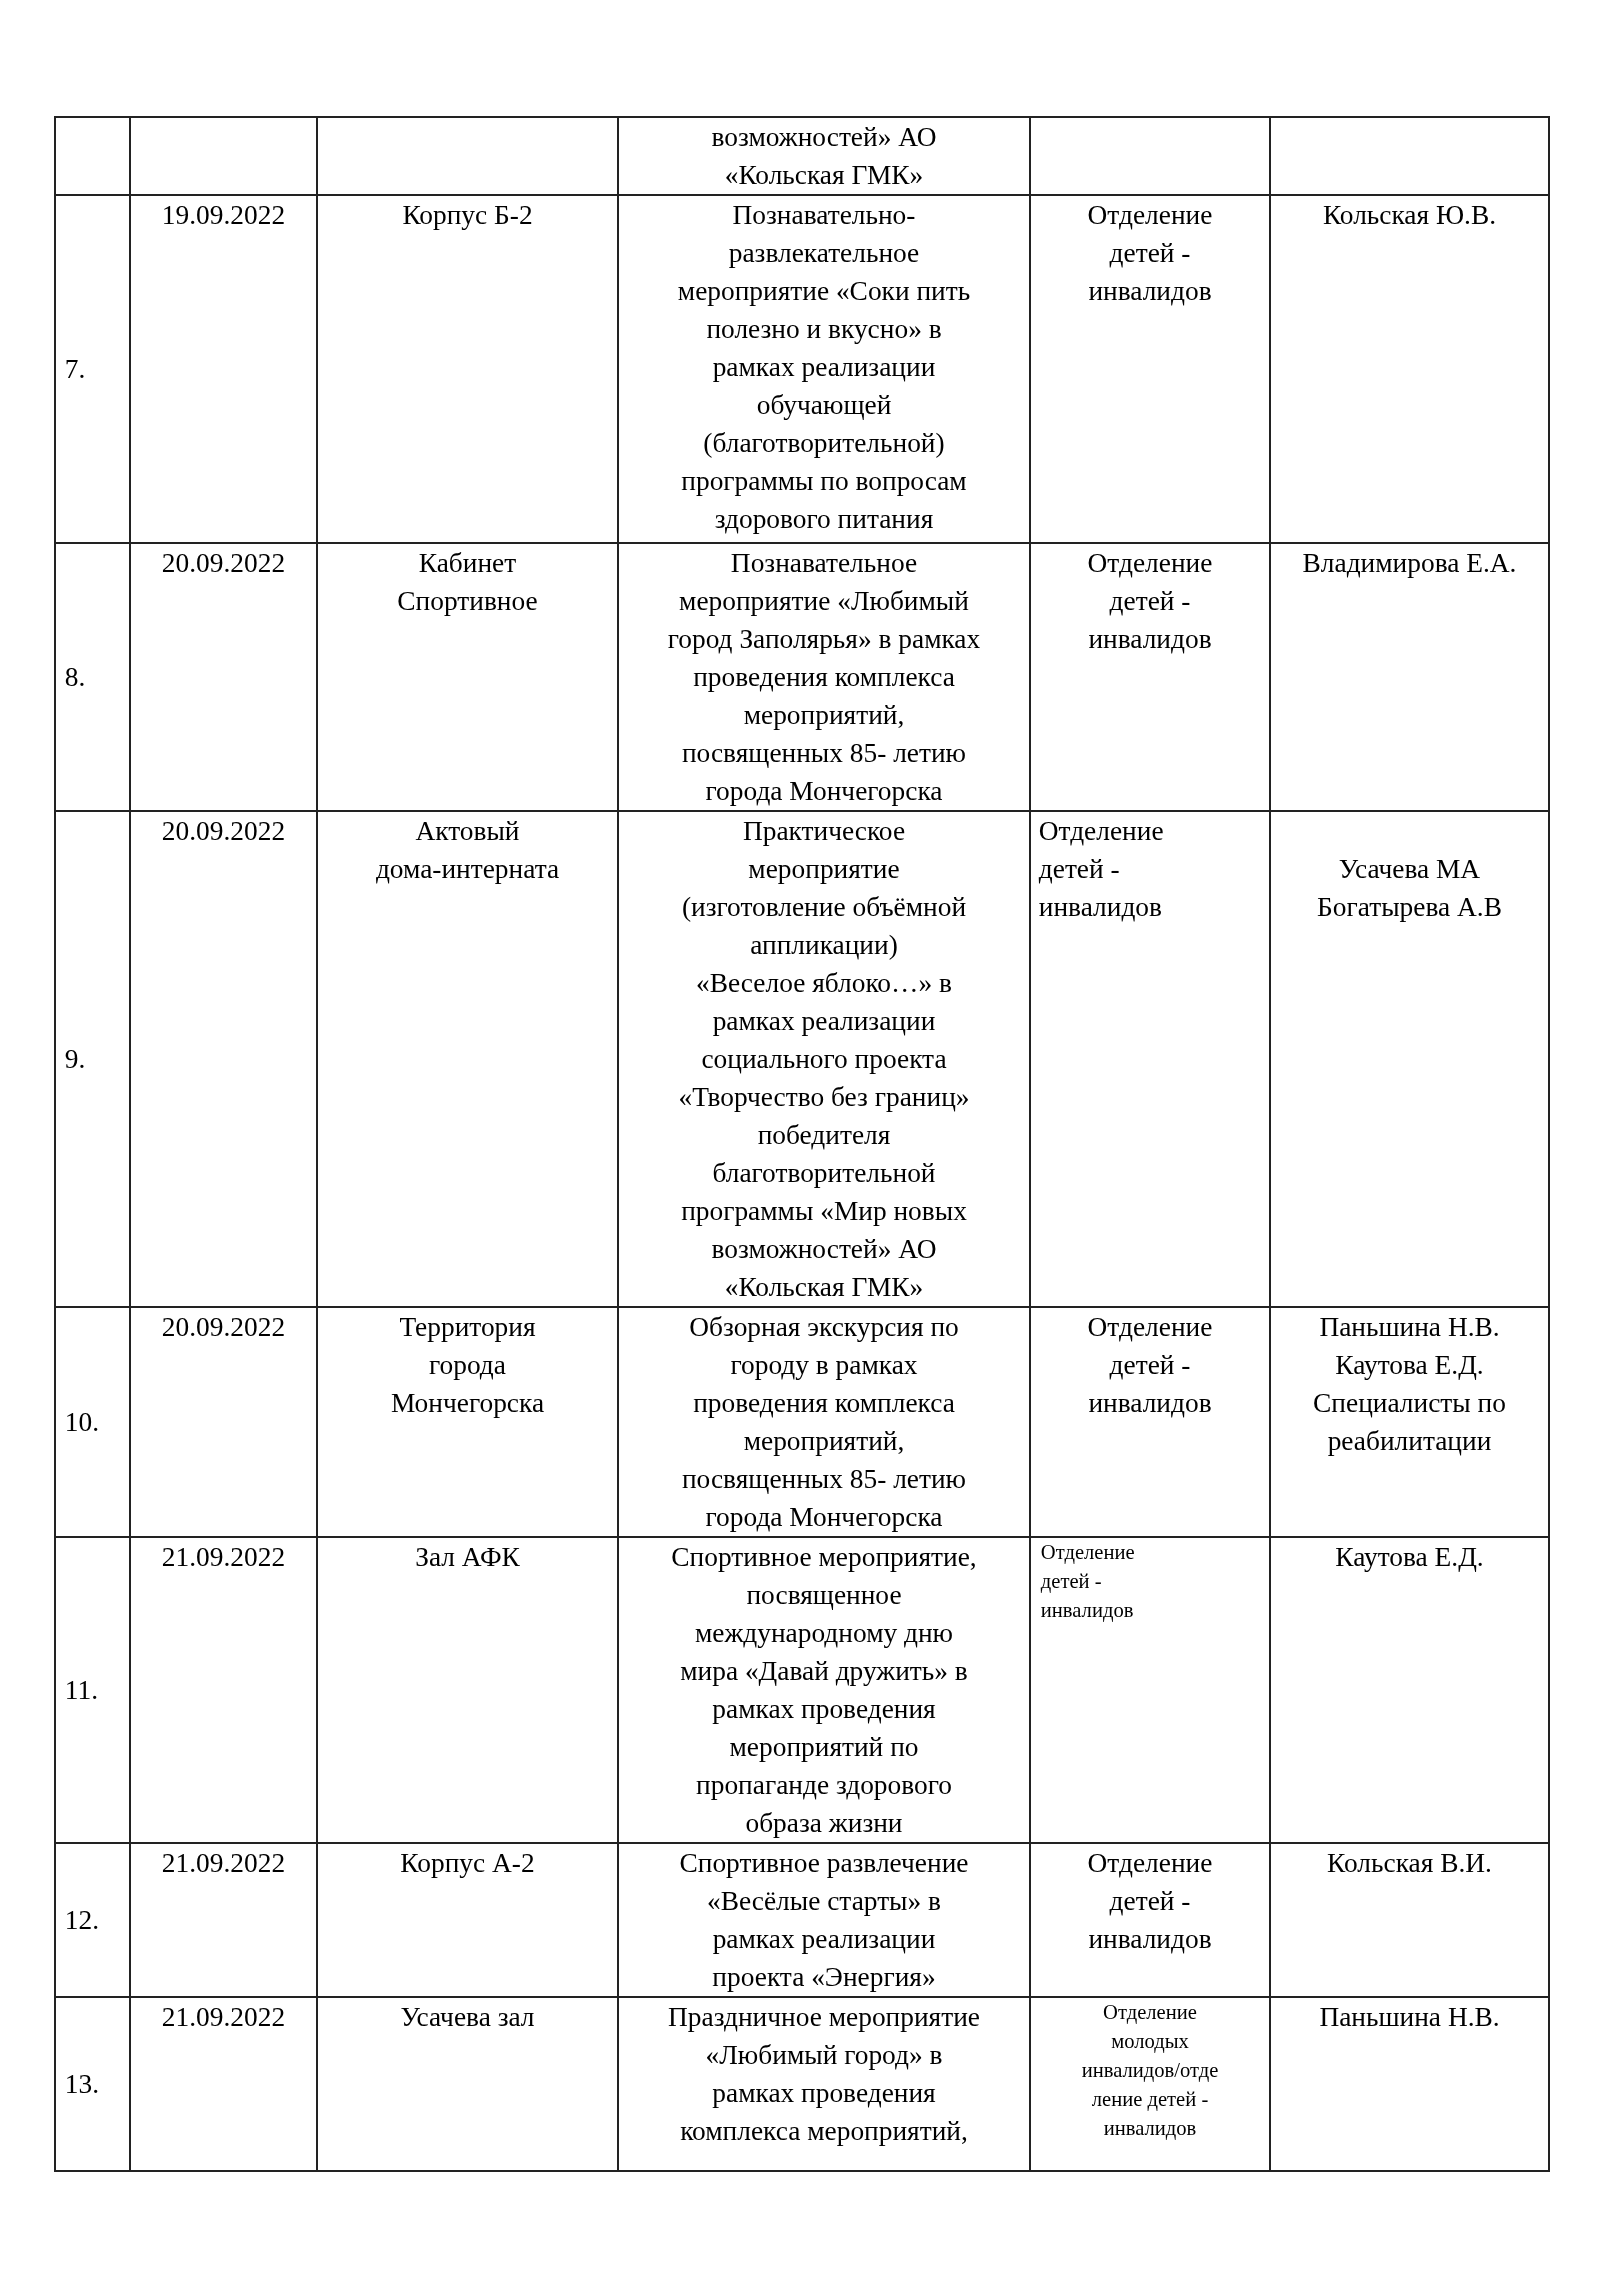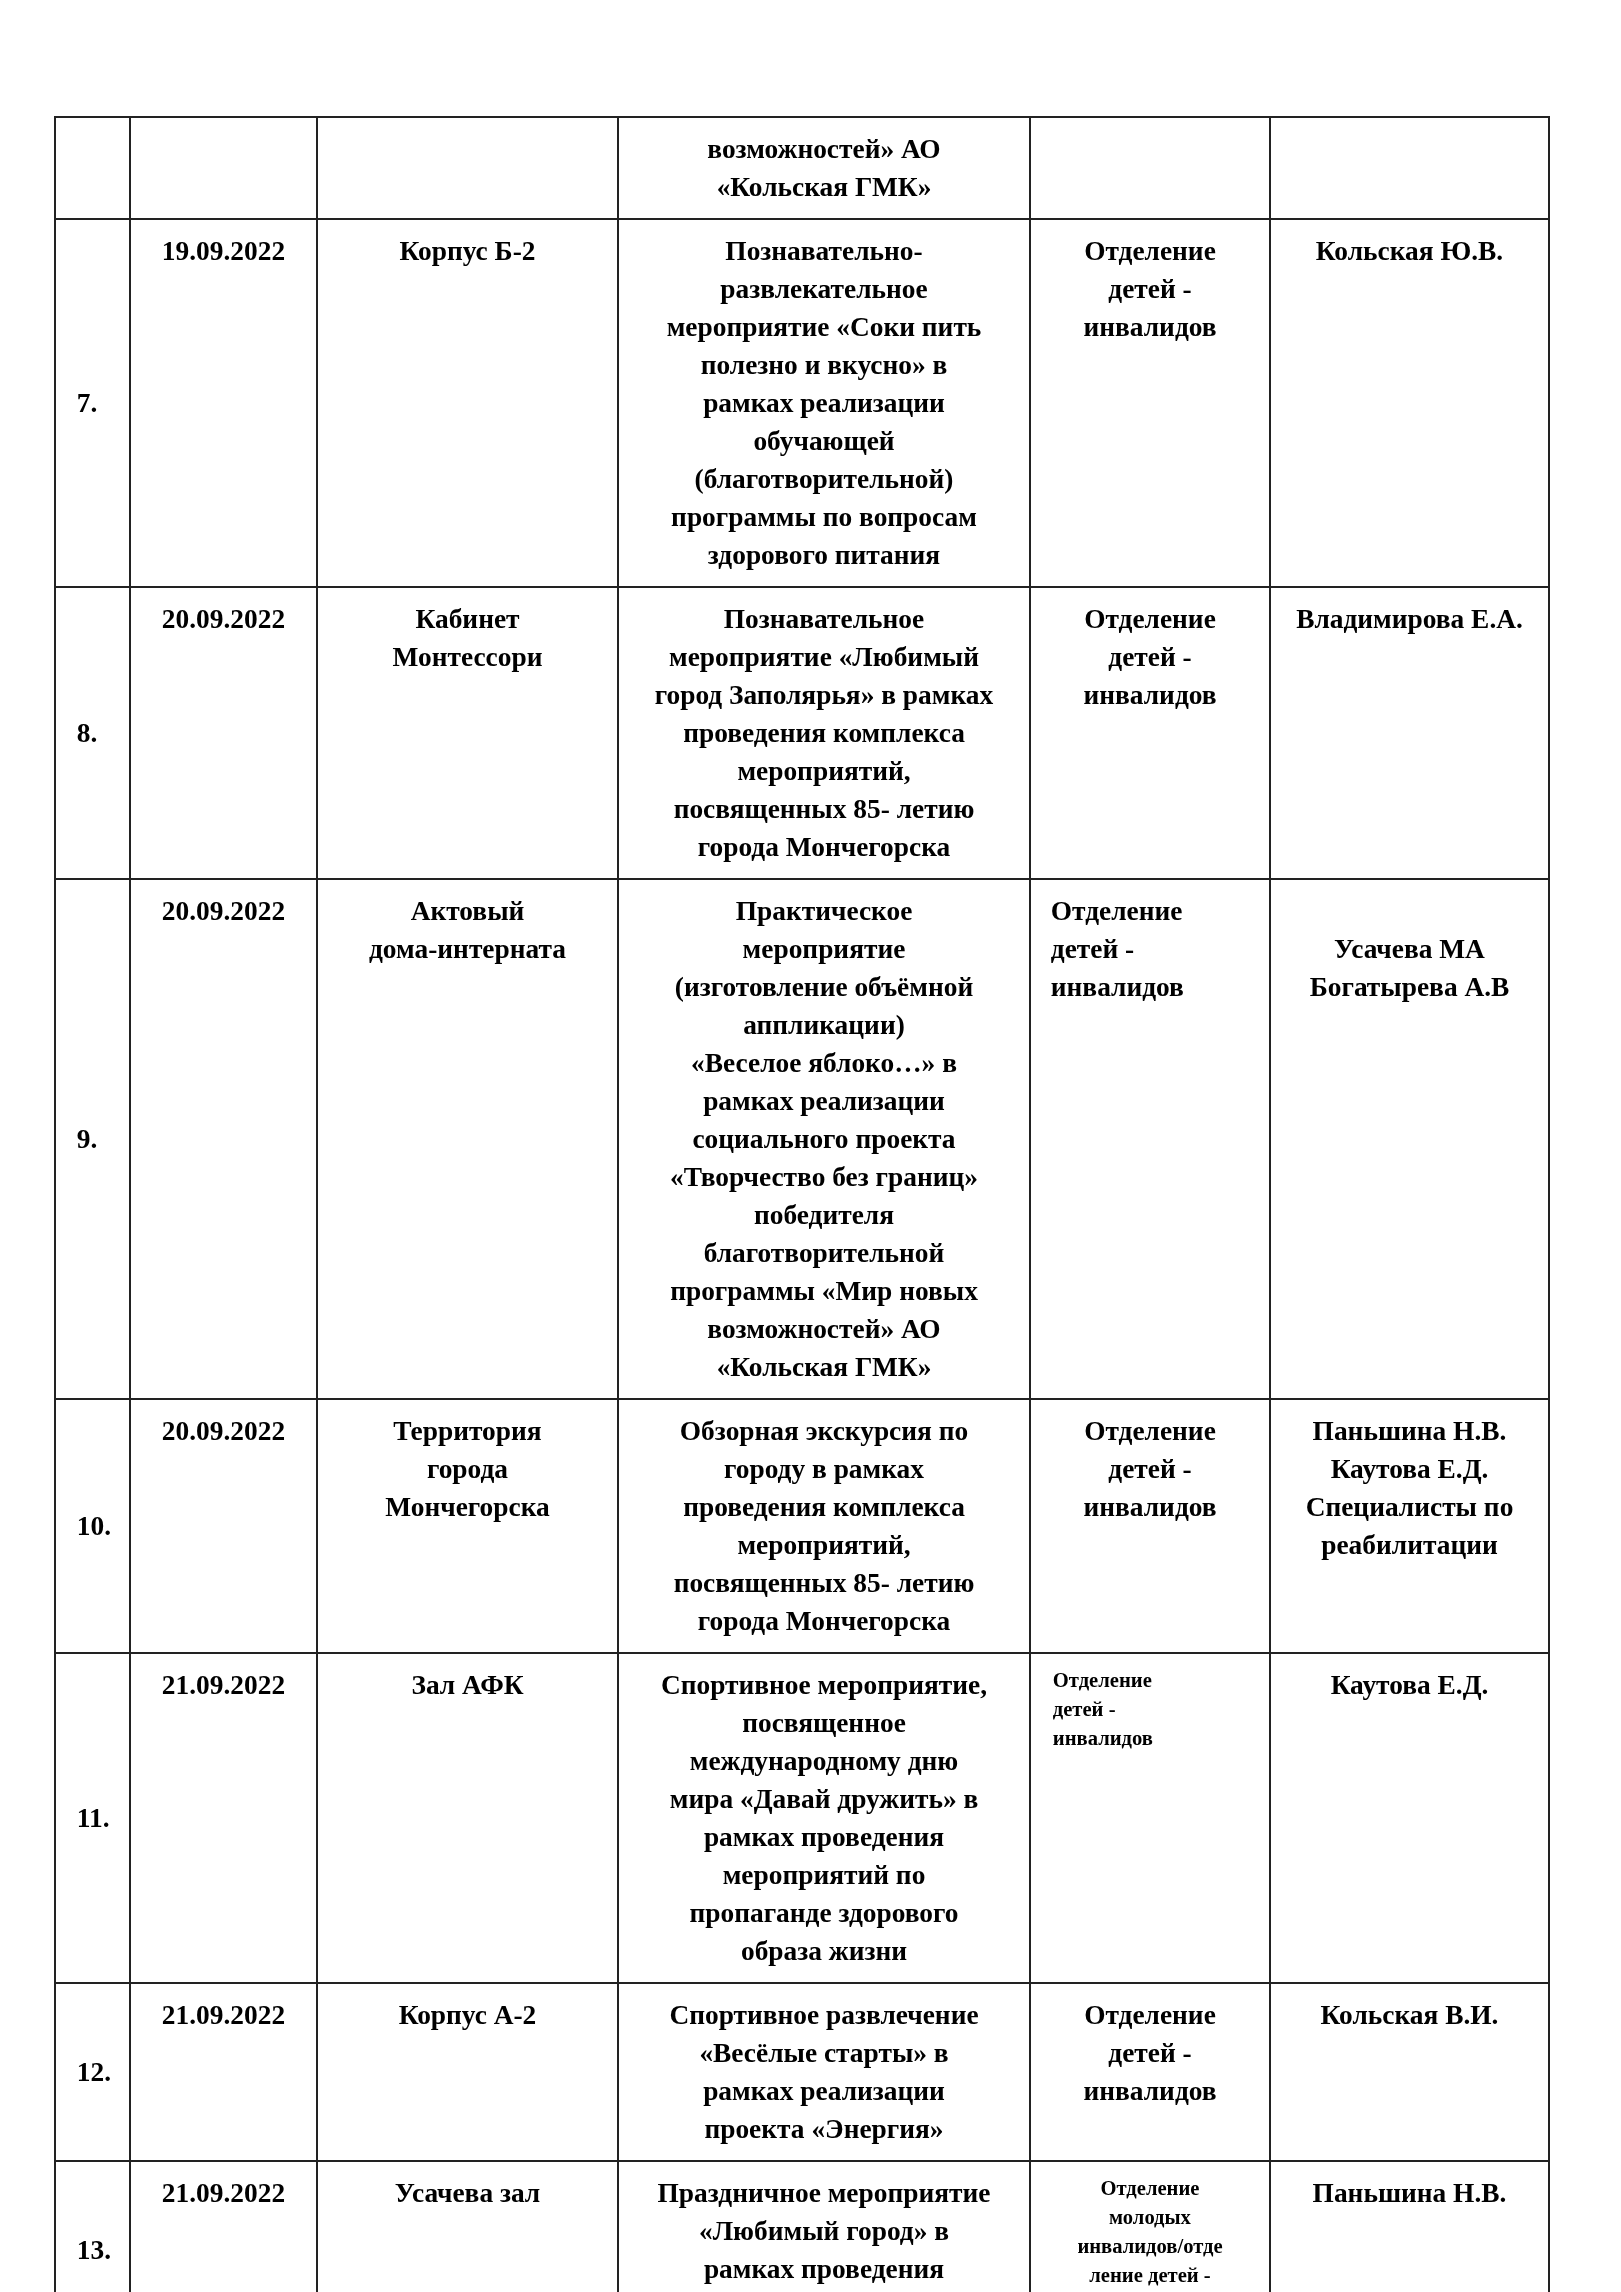--- a/index.html
+++ b/index.html
@@ -14,23 +14,22 @@
   table.schedule{
     position:absolute;
     left:54px;top:116px;
     width:1495px;
     border-collapse:collapse;
     table-layout:fixed;
   }
   td{
     border:2px solid #222;
     vertical-align:top;
-    padding:12px;
+    padding:0;
     overflow:hidden;
-    font-weight:bold;
   }
   td.num-cell{vertical-align:middle;}
   .cell{
     white-space:pre-line;
     font-size:27.4px;
     line-height:38px;
     text-align:center;
     padding:0 3.9px;
   }
   td.num-cell .cell{text-align:left;padding-left:8.8px;}
@@ -120,21 +119,21 @@
 
   <tr>
     <td class="num-cell">
       <div class="cell">8.</div>
     </td>
     <td>
       <div class="cell">20.09.2022</div>
     </td>
     <td>
       <div class="cell">Кабинет
-Монтессори</div>
+Спортивное</div>
     </td>
     <td>
       <div class="cell">Познавательное
 мероприятие «Любимый
 город Заполярья» в рамках
 проведения комплекса
 мероприятий,
 посвященных 85- летию
 города Мончегорска</div>
     </td>

